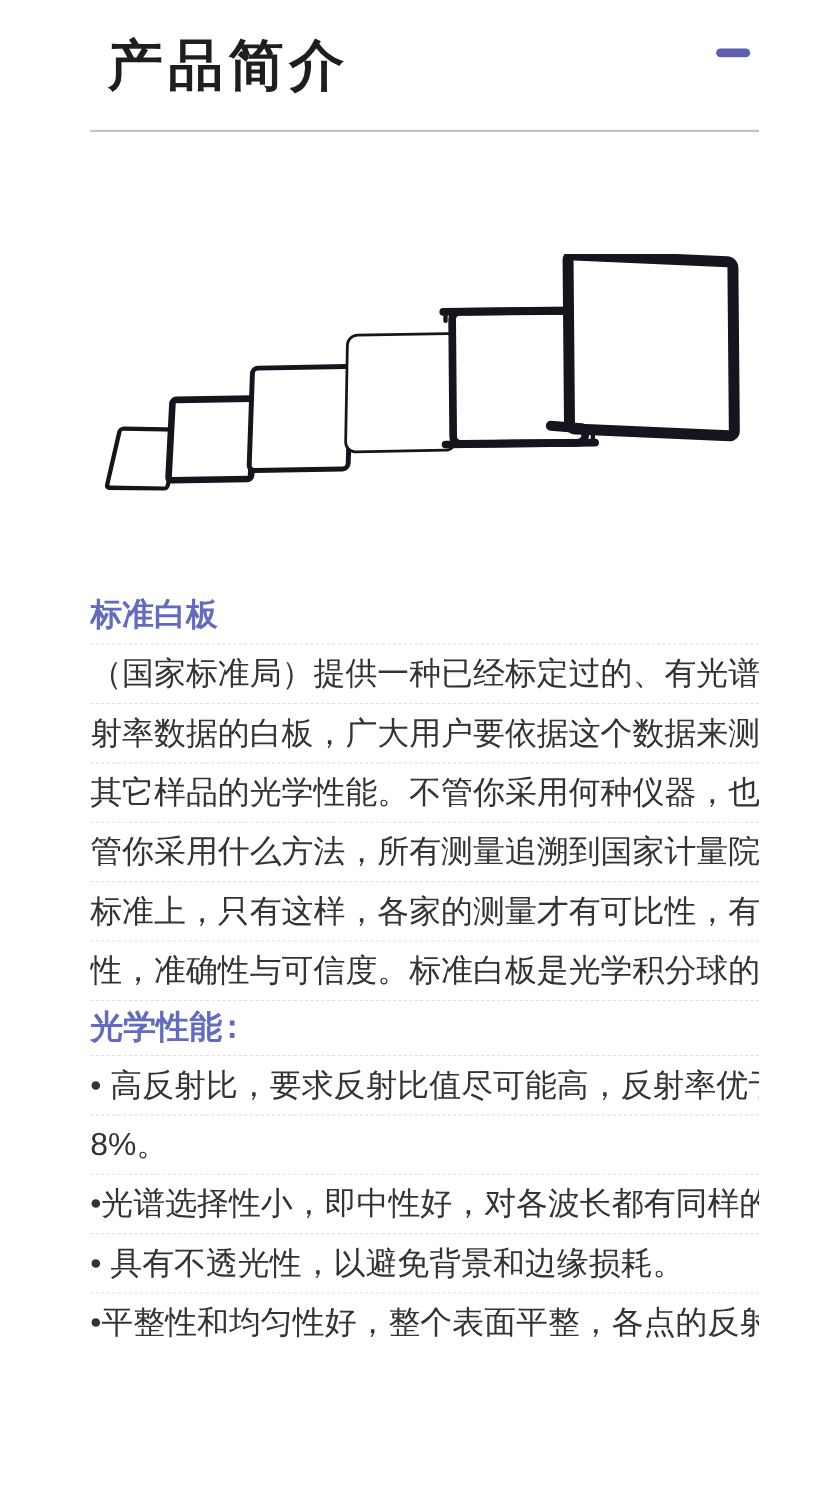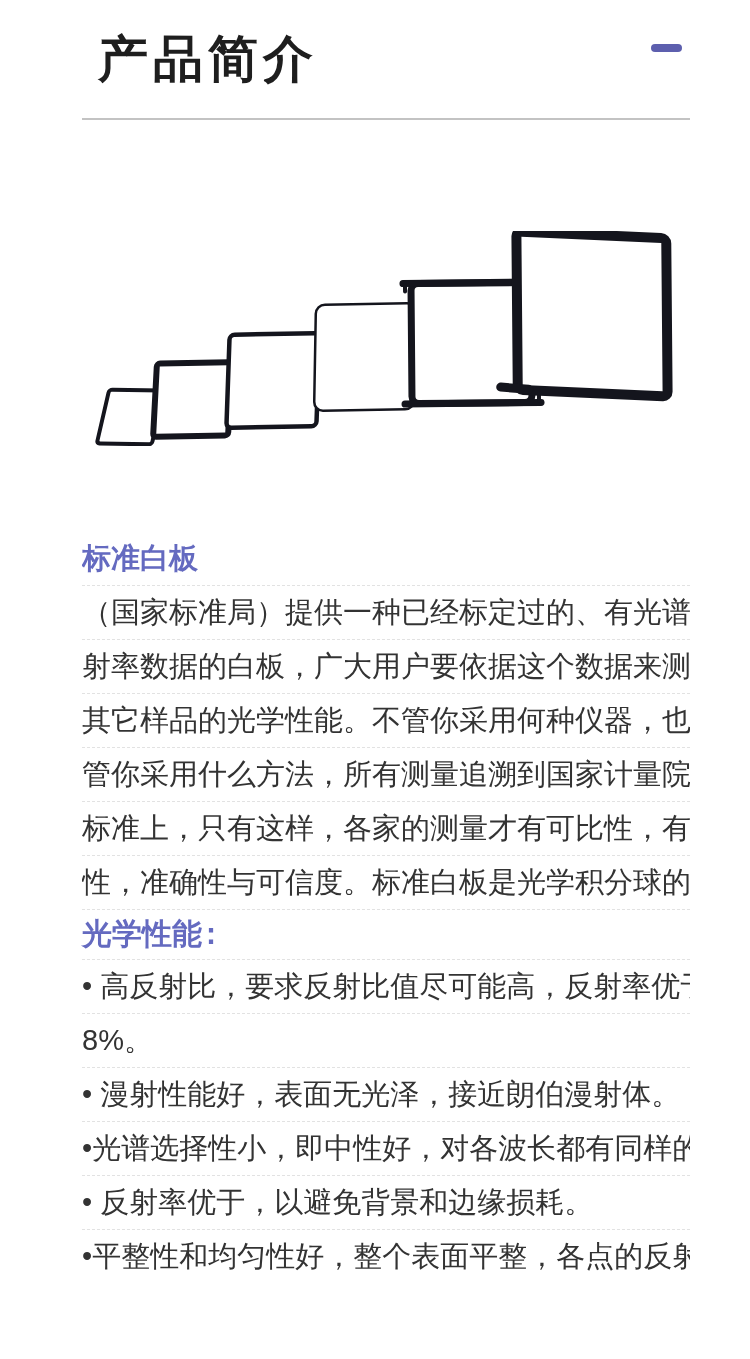--- a/index.html
+++ b/index.html
@@ -99,20 +99,19 @@
     <div class="line">其它样品的光学性能。不管你采用何种仪器，也不</div>
     <div class="line">管你采用什么方法，所有测量追溯到国家计量院的</div>
     <div class="line">标准上，只有这样，各家的测量才有可比性，有效</div>
     <div class="line">性，准确性与可信度。标准白板是光学积分球的重</div>
 
     <div class="subhead">光学性能:</div>
 
     <div>
       <div class="line">• 高反射比，要求反射比值尽可能高，反射率优于</div>
       <div class="line">8%。</div>
-      <div class="line">• 漫射性能好，表面无光泽，接近朗伯漫射体。</div>
       <div class="line">•光谱选择性小，即中性好，对各波长都有同样的高</div>
-      <div class="line">• 反射率优于，以避免背景和边缘损耗。</div>
+      <div class="line">• 具有不透光性，以避免背景和边缘损耗。</div>
       <div class="line cut">•平整性和均匀性好，整个表面平整，各点的反射比</div>
     </div>
   </div>
 
 </div>
 
 </body></html>

